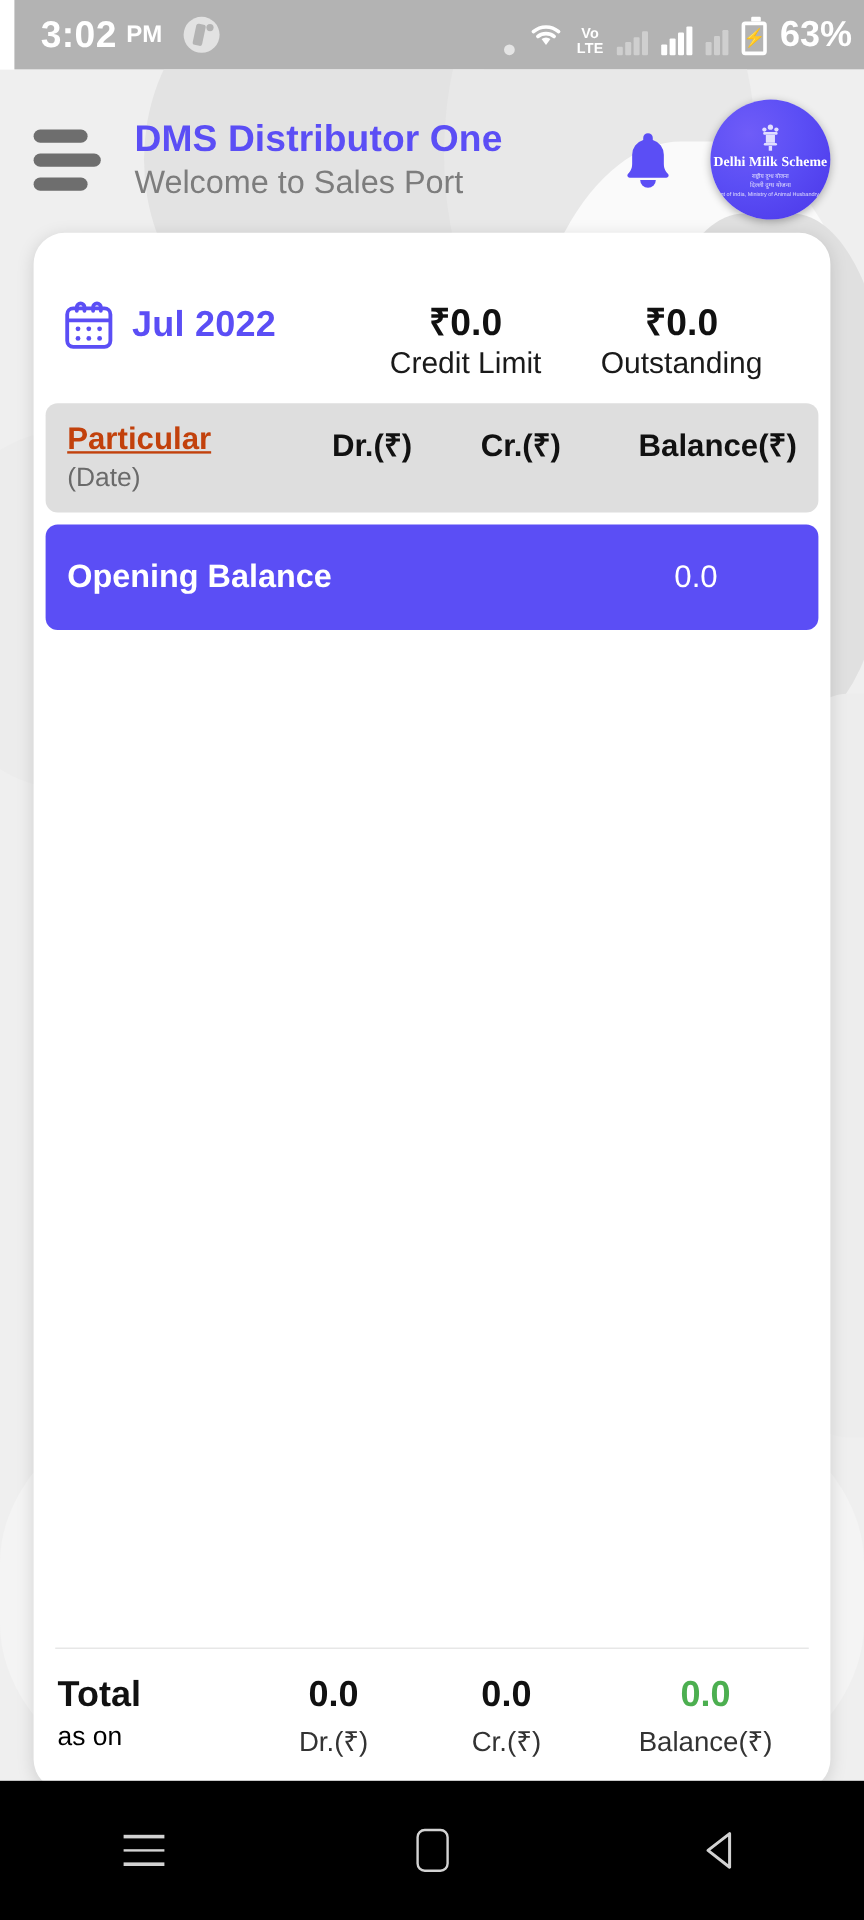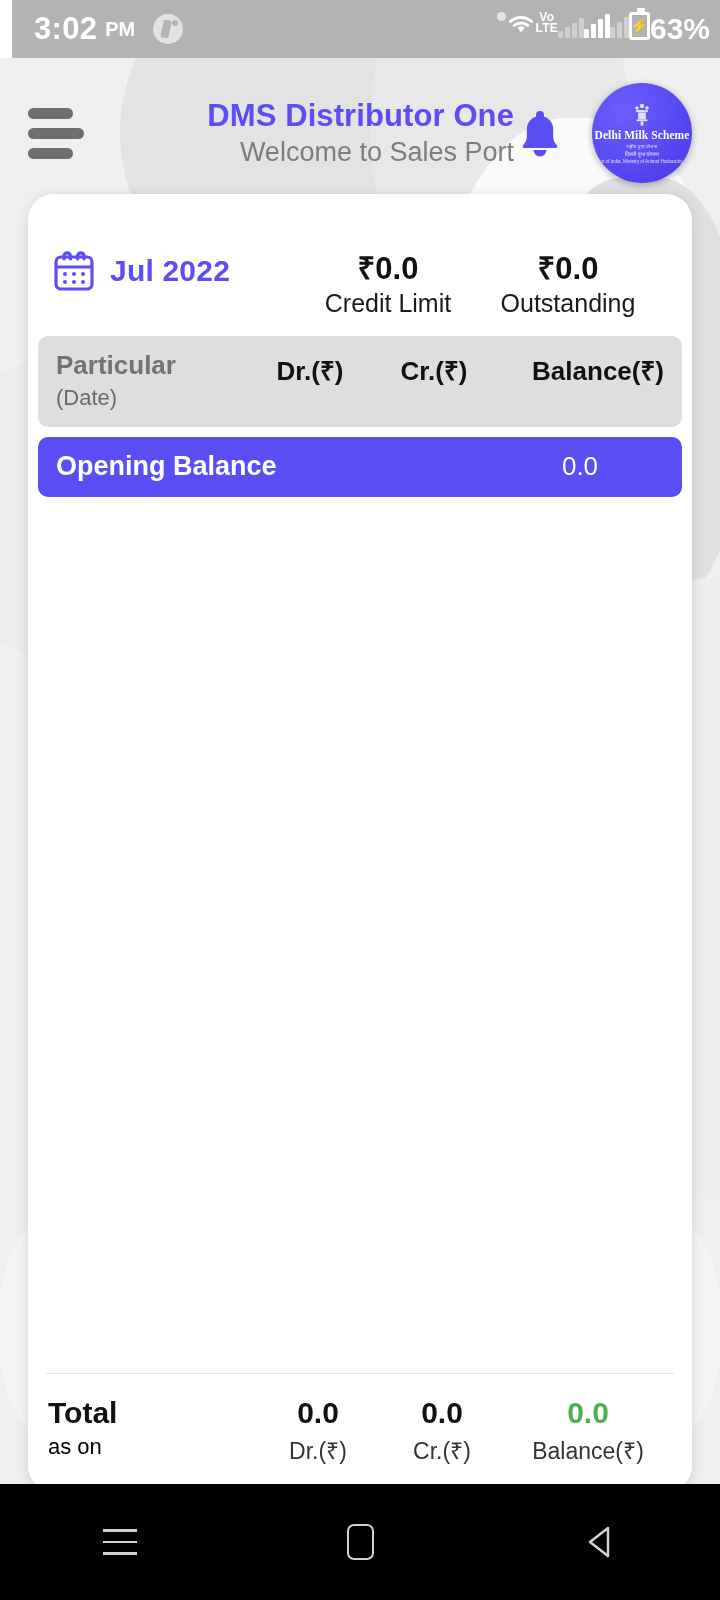--- a/index.html
+++ b/index.html
@@ -20,21 +20,21 @@
   }
   .sb-left{ display:flex; align-items:center; gap:10px; }
   .sb-time{ font-size:31px; font-weight:700; letter-spacing:.3px; }
   .sb-ampm{ font-size:20px; font-weight:700; margin-left:-2px; }
   .sb-appicon{ width:30px; height:30px; border-radius:50%; background:#e2e2e2;
     position:relative; margin-left:8px; }
   .sb-appicon:before{ content:""; position:absolute; left:9px; top:6px; width:8px; height:18px;
     background:#b3b3b3; border-radius:2px; transform:rotate(12deg); }
   .sb-appicon:after{ content:""; position:absolute; left:19px; top:6px; width:6px; height:6px;
     background:#b3b3b3; border-radius:50%; }
-  .sb-right{ display:flex; align-items:flex-start; }
+  .sb-right{ display:flex; align-items:flex-end; gap:11px; }
   .sb-dot{ width:9px; height:9px; border-radius:50%; background:#e4e4e4; }
   .sb-volte{ display:flex; flex-direction:column; align-items:center; line-height:.95;
     font-size:12px; font-weight:700; letter-spacing:.2px; }
   .bars{ display:flex; align-items:flex-end; gap:2px; height:26px; }
   .bars i{ display:block; width:5px; background:#ffffff; border-radius:1px; }
   .bars.dim i{ background:#cfcfcf; }
   .sb-batt{ position:relative; width:21px; height:28px; border:3px solid #fff; border-radius:3px; }
   .sb-batt:before{ content:""; position:absolute; top:-7px; left:5px; width:8px; height:4px;
     background:#fff; border-radius:1px; }
   .sb-batt i{ position:absolute; left:50%; top:50%; transform:translate(-50%,-50%);
@@ -59,21 +59,21 @@
   .header{
     position:absolute; top:0; left:0; width:720px; height:150px;
     display:flex; align-items:center; padding:0 28px;
   }
   .hamburger{ width:56px; display:flex; flex-direction:column; gap:9px; margin-right:28px;
     cursor:pointer; }
   .hamburger span{ display:block; height:11px; border-radius:6px; background:#6e6e6e; }
   .hamburger span:nth-child(1){ width:45px; }
   .hamburger span:nth-child(2){ width:56px; }
   .hamburger span:nth-child(3){ width:45px; }
-  .titles{ flex:1; display:flex; flex-direction:column; justify-content:center;text-align:right; }
+  .titles{ flex:1; display:flex; flex-direction:column; justify-content:center; }
   .app-title{ font-size:31px; font-weight:700; color:#5b4ef5; letter-spacing:.1px; line-height:1.22; }
   .app-sub{ font-size:27px; color:#7d7d7d; font-weight:400; line-height:1.25; margin-top:1px; }
   .bell{ width:52px; height:56px; margin-right:26px; display:flex; align-items:center;
     justify-content:center; cursor:pointer; }
   .logo{
     width:100px; height:100px; border-radius:50%;
     background:radial-gradient(circle at 32% 28%, #6f5cf8 0%, #5b4ef5 45%, #4a36e8 100%);
     box-shadow:0 2px 7px rgba(0,0,0,.3);
     display:flex; flex-direction:column; align-items:center; justify-content:center;
     color:#fff; overflow:hidden; cursor:pointer;
@@ -99,35 +99,35 @@
   .sum-col{ flex:1; display:flex; flex-direction:column; align-items:center;margin-top:28px; }
   .sum-col.credit{ flex:0 0 160px; }
   .sum-val{ font-size:31px; font-weight:700; color:#111; line-height:1.12; }
   .sum-lbl{ font-size:25px; color:#1a1a1a; font-weight:400; margin-top:2px; }
 
   .thead{
     margin:2px 10px 0 10px; background:#dedede; border-radius:10px;
     display:flex; align-items:flex-start; padding:14px 18px 16px 18px;
   }
   .th-particular{ flex:1; display:flex; flex-direction:column; }
-  .th-p1{ font-size:26px; font-weight:700; color:#737373; line-height:1.2; }
+  .th-p1{ font-size:26px; font-weight:700; color:#c2410c; line-height:1.2;text-decoration:underline; }
   .th-p2{ font-size:22px; color:#6a6a6a; margin-top:4px; }
   .th-num{ width:124px; text-align:center; font-size:26px; font-weight:700; color:#111; padding-top:2px; }
   .th-num.bal{ width:168px; text-align:right; }
 
   .rows{ flex:1; padding:10px 10px 0 10px; overflow:hidden; }
   .row-opening{
     background:#5b4ef5; border-radius:10px; color:#fff;
-    display:flex; align-items:center; padding:0 18px; height:60px;
+    display:flex; align-items:center; padding:0 18px; height:88px;
   }
   .ro-label{ flex:1; font-size:27px; font-weight:700; }
   .ro-value{ width:168px; text-align:center; font-size:26px; font-weight:400; }
 
   .tfoot{ border-top:1px solid #e2e2e2; margin:0 18px; padding:22px 2px 26px 2px;
-    display:flex; align-items:flex-start; }
+    display:flex; align-items:flex-start;gap:20px; }
   .tf-total{ flex:1; display:flex; flex-direction:column; }
   .tf-t1{ font-size:30px; font-weight:700; color:#111; line-height:1.15; }
   .tf-t2{ font-size:22px; color:#000000; margin-top:4px; }
   .tf-col{ width:124px; display:flex; flex-direction:column; align-items:center; }
   .tf-col.bal{ width:168px; }
   .tf-v{ font-size:30px; font-weight:700; color:#111; line-height:1.15; }
   .tf-v.green{ color:#4caf50; }
   .tf-l{ font-size:23px; color:#333; margin-top:4px; }
   .tf-l.green{ color:#333; }
 

